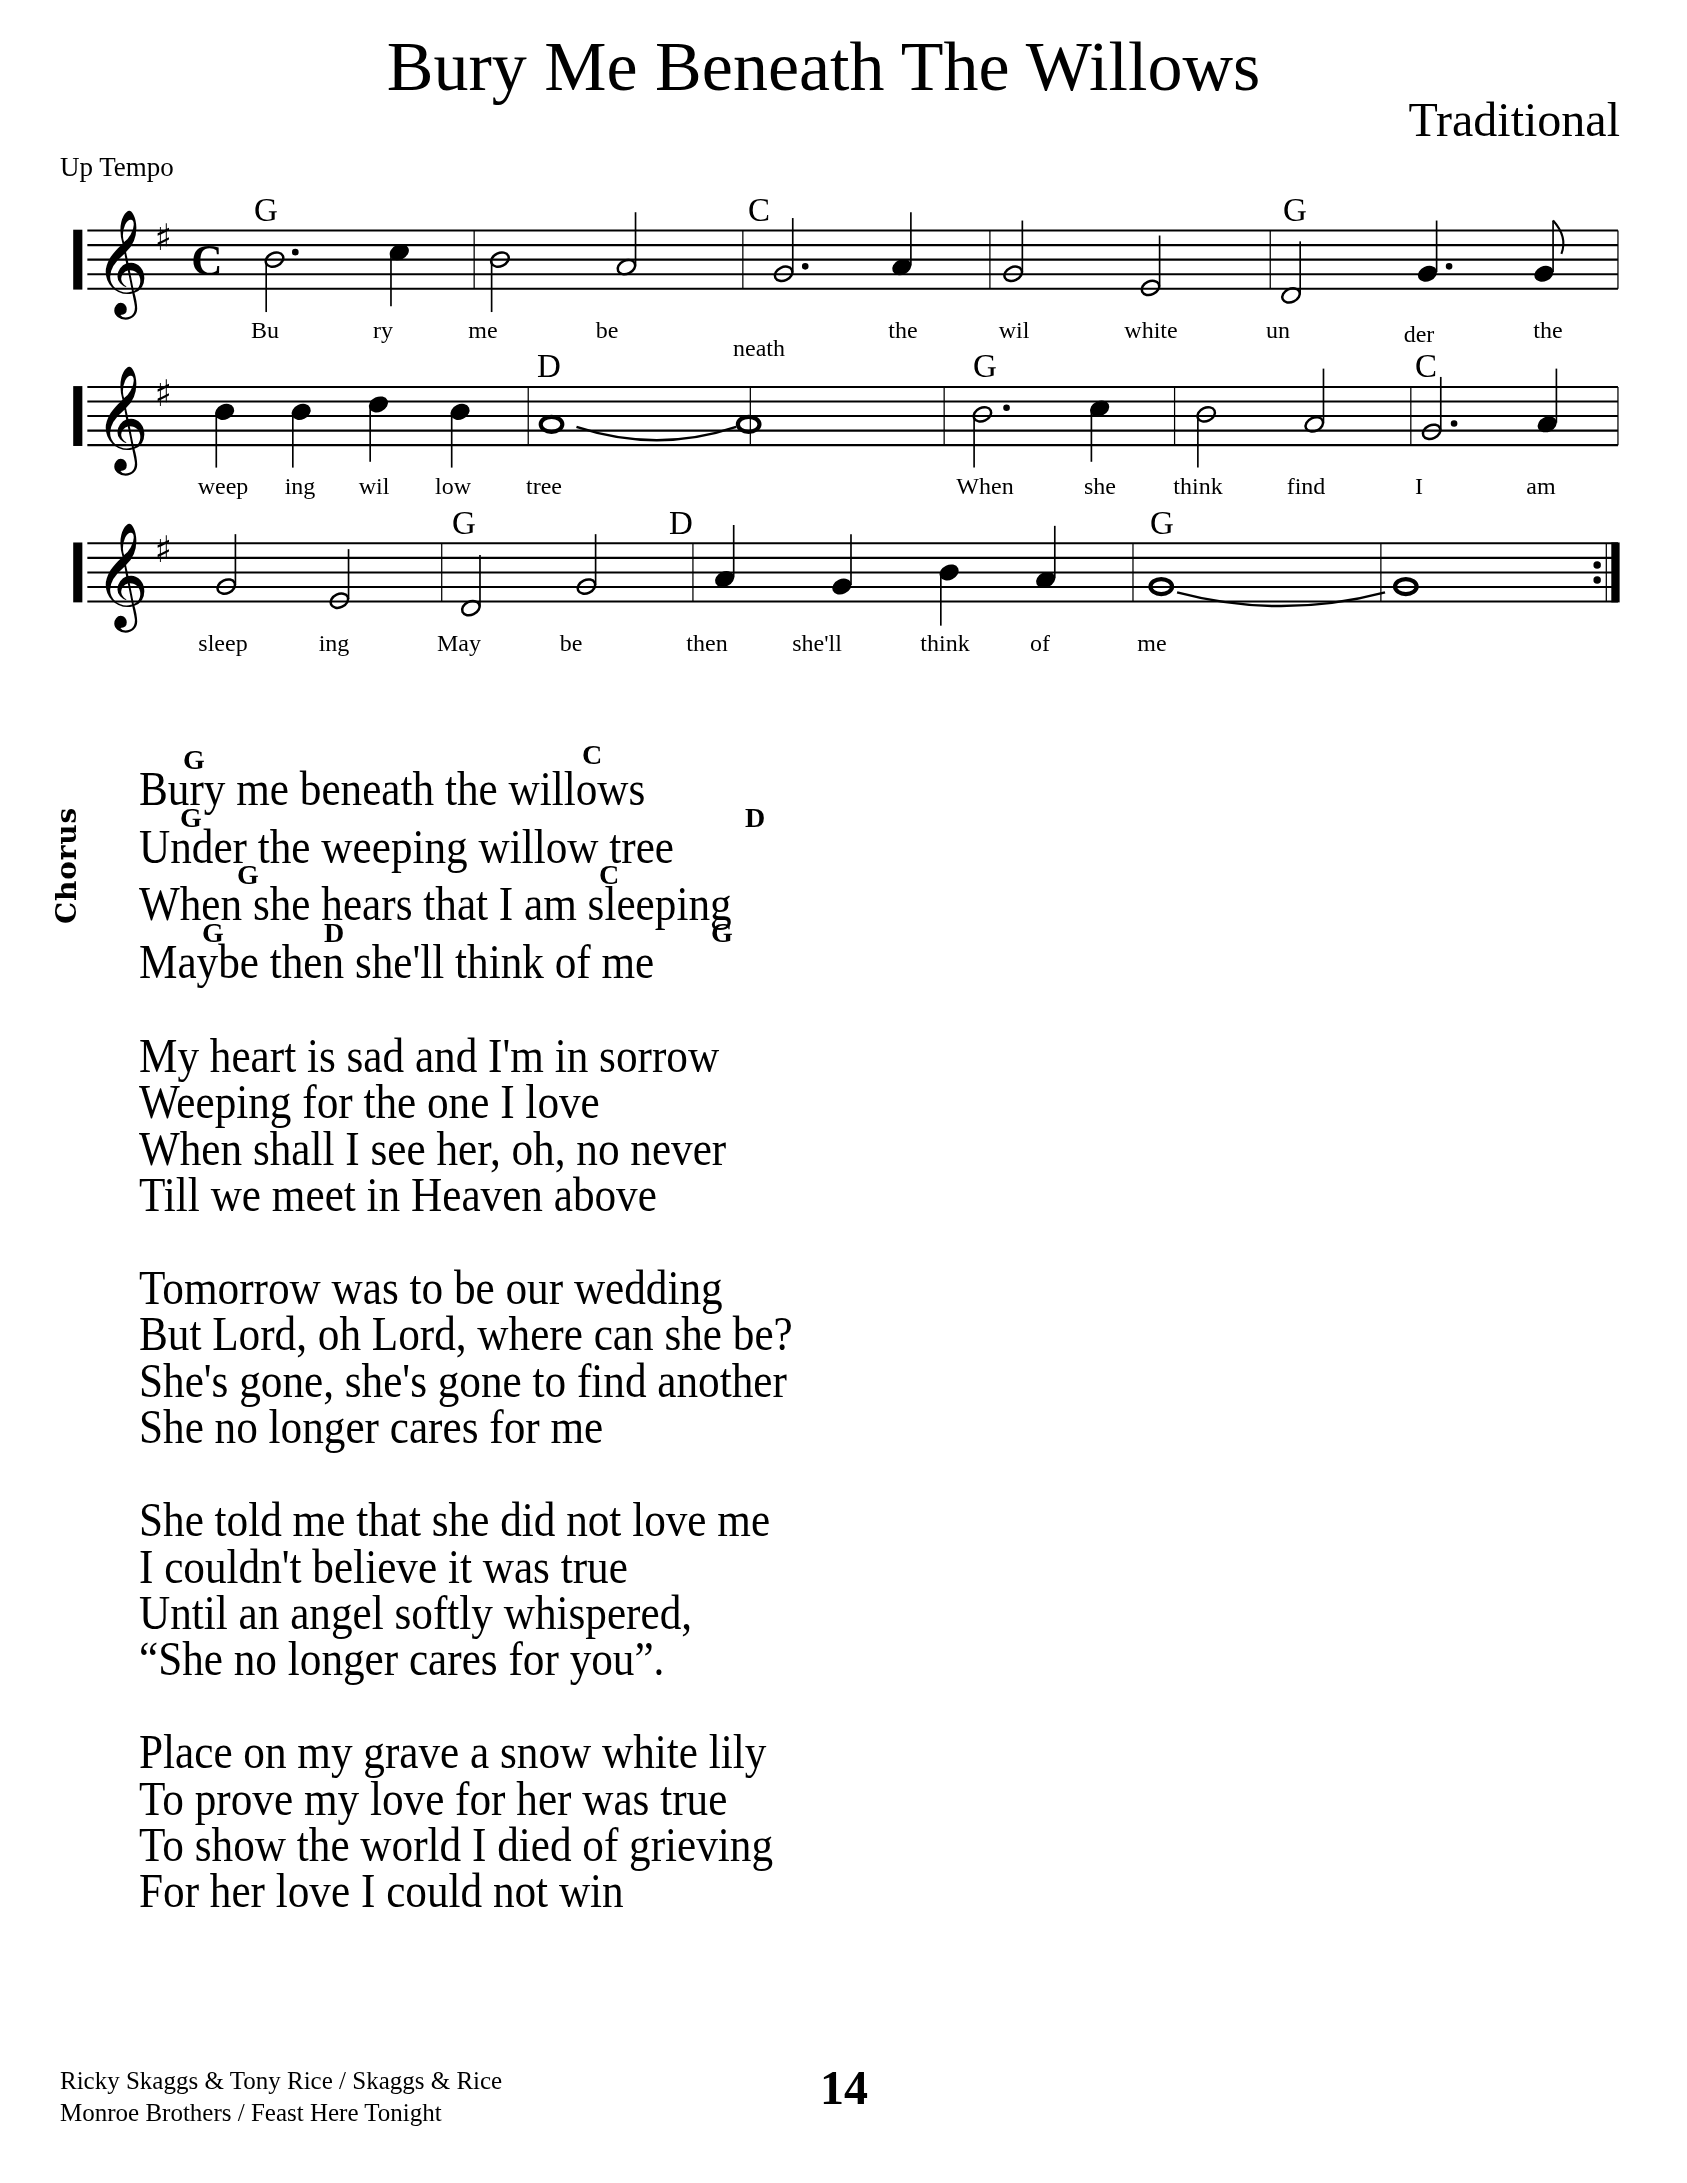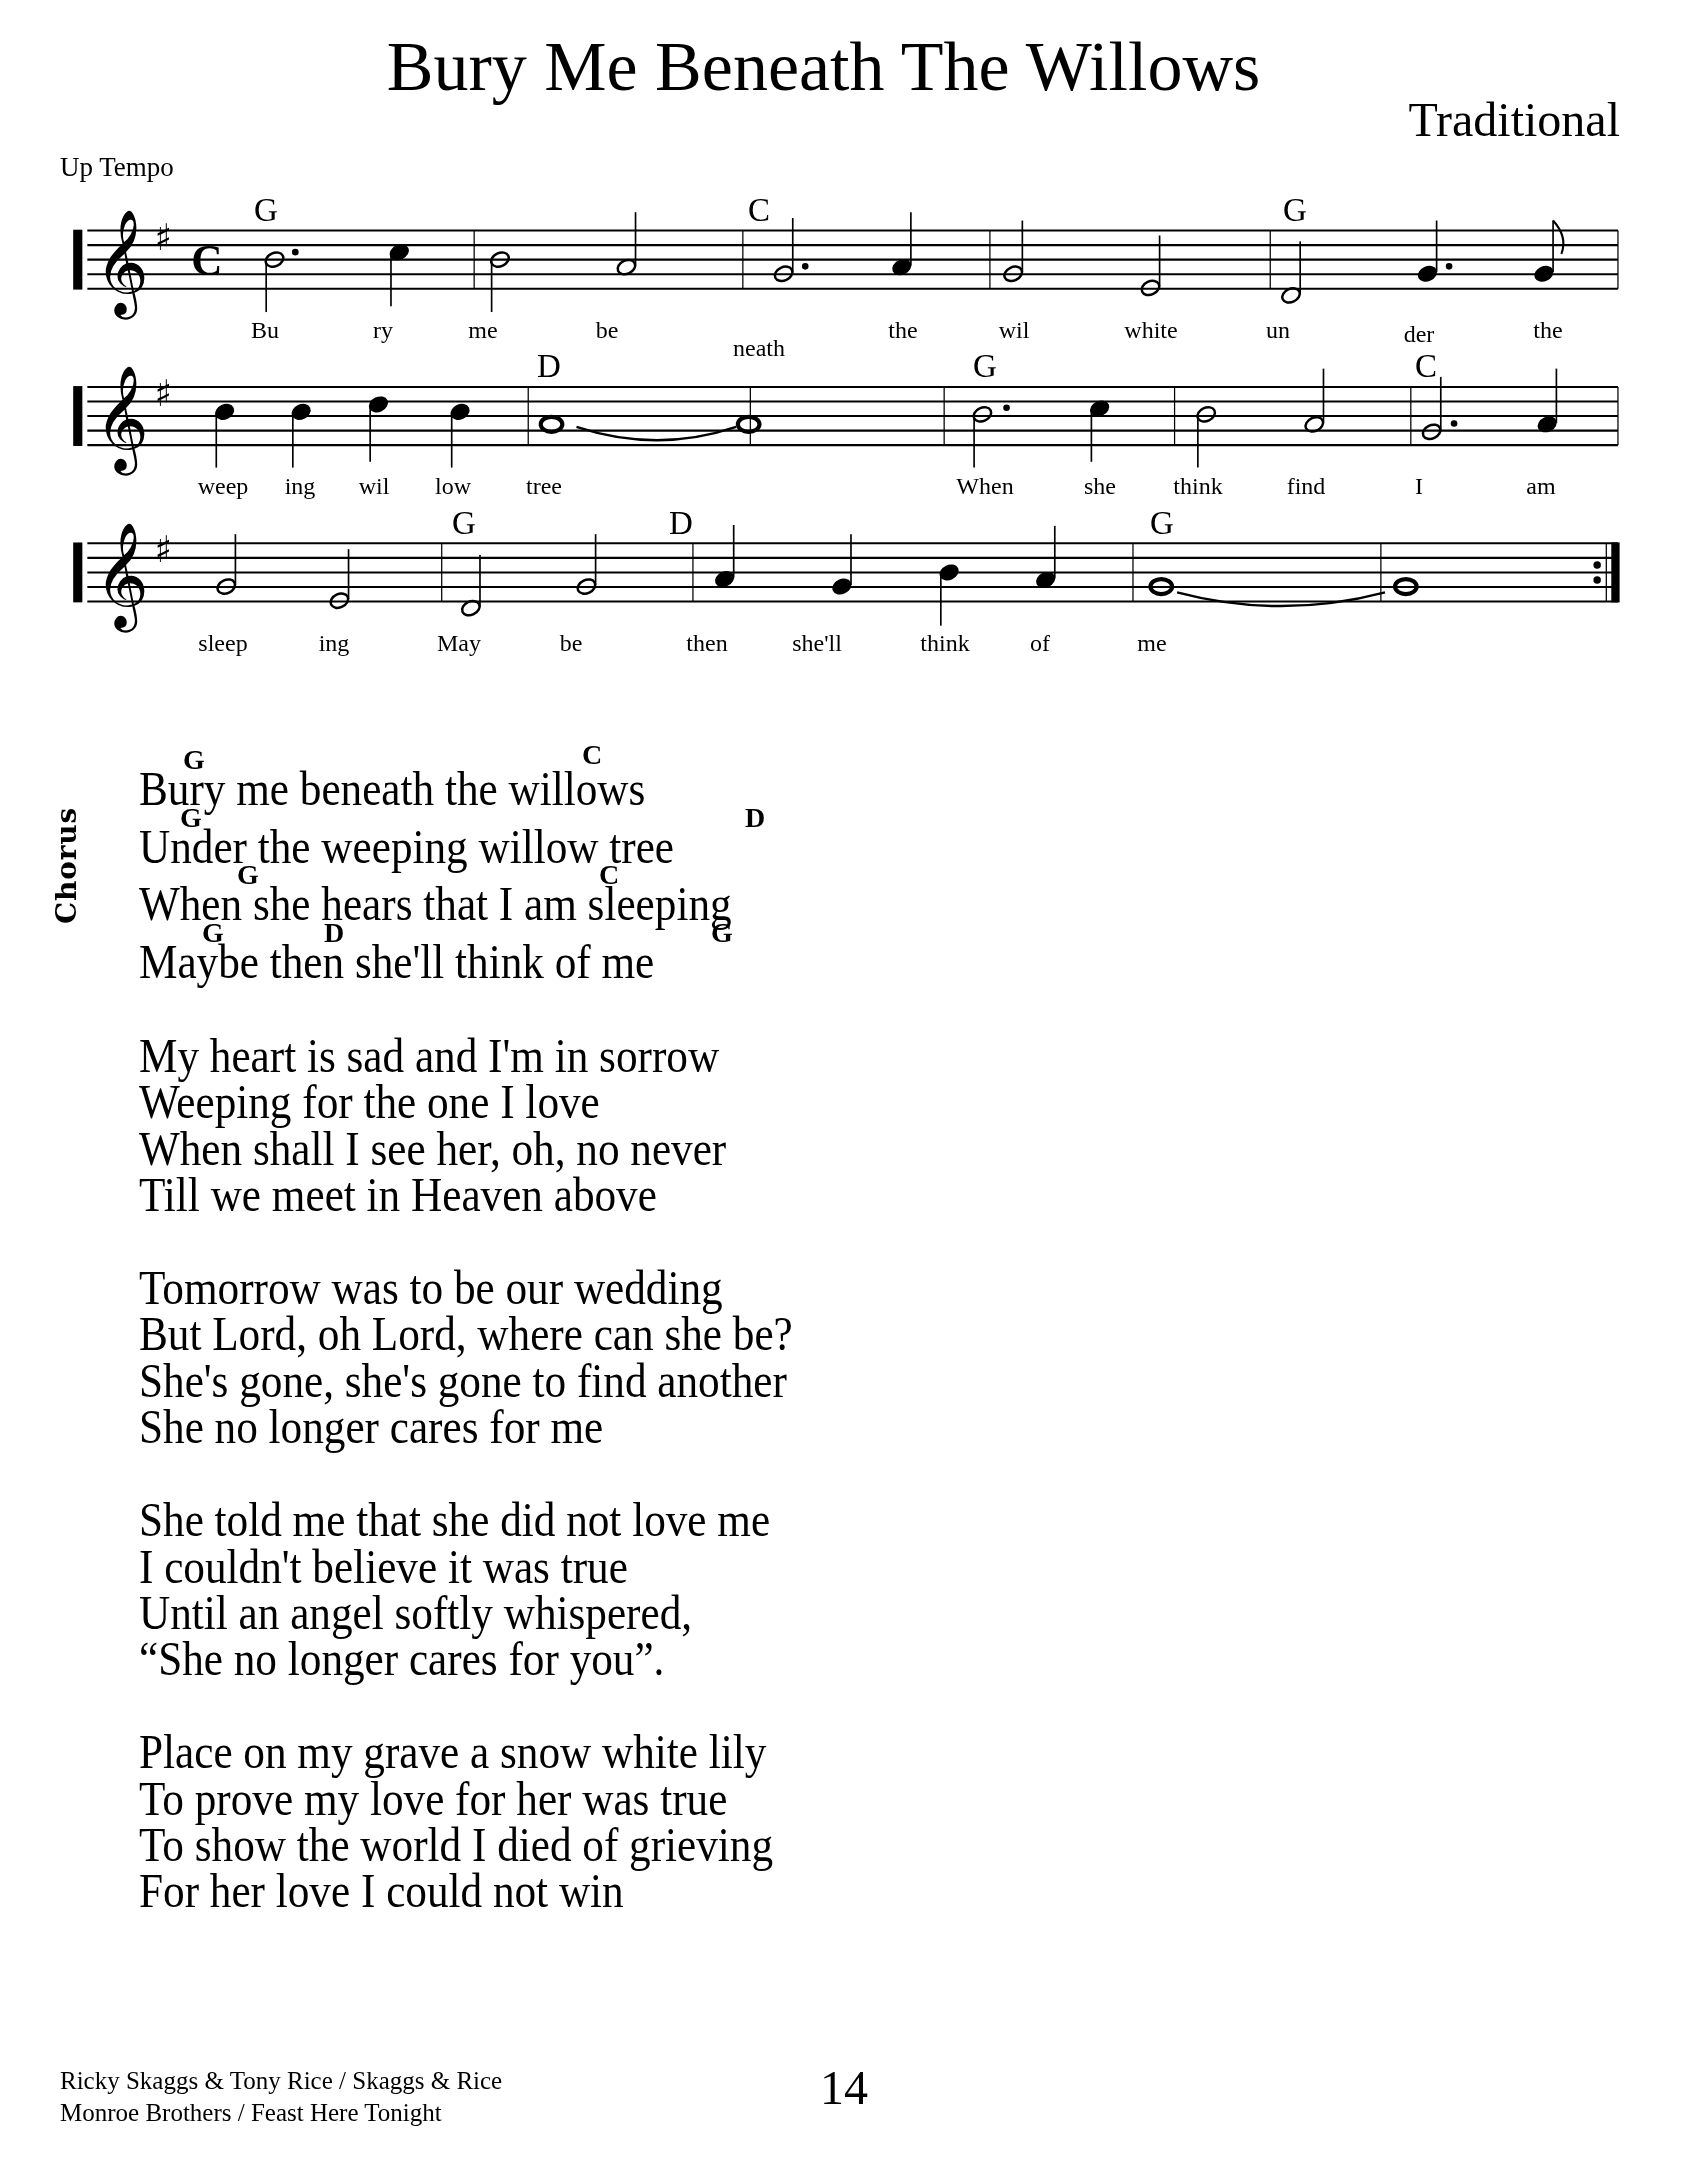--- a/index.html
+++ b/index.html
@@ -8,21 +8,21 @@
   .title{left:0;width:1647px;text-align:center;top:32px;font-size:70px;line-height:1;}
   .composer{right:67px;top:96px;font-size:48px;line-height:1;}
   .tempo{left:60px;top:152px;font-size:27px;text-align:center;}
   .staff{position:absolute;left:0;top:0;width:1687px;height:2183px;}
   .chord{position:absolute;font-size:33px;line-height:1;transform:translateX(-50%);}
   .syl{position:absolute;font-size:24px;line-height:1;transform:translateX(-50%);text-align:center;}
   .chorus-label{position:absolute;left:50px;top:924px;font-family:"DejaVu Serif",serif;font-weight:bold;font-size:28px;transform:rotate(-90deg);transform-origin:left top;letter-spacing:0.8px;}
   .lyric-line{position:absolute;left:139px;font-size:48px;line-height:1;transform:scaleX(0.9);transform-origin:left;}
   .lchord{position:absolute;font-size:28px;font-weight:bold;line-height:1;font-family:"Liberation Serif",serif;}
   .footer{position:absolute;left:60px;font-size:25px;line-height:1;}
-  .page-num{position:absolute;left:820px;top:2060px;font-size:48px;font-weight:normal;}
+  .page-num{position:absolute;left:820px;top:2060px;font-size:48px;font-weight:bold;}
 </style>
 </head>
 <body>
 
 <div class="abs title">Bury Me Beneath The Willows</div>
 <div class="abs composer">Traditional</div>
 <div class="abs tempo">Up Tempo</div>
 
 <svg class="staff" viewBox="0 0 2028 2624" xmlns="http://www.w3.org/2000/svg">
   <defs>

